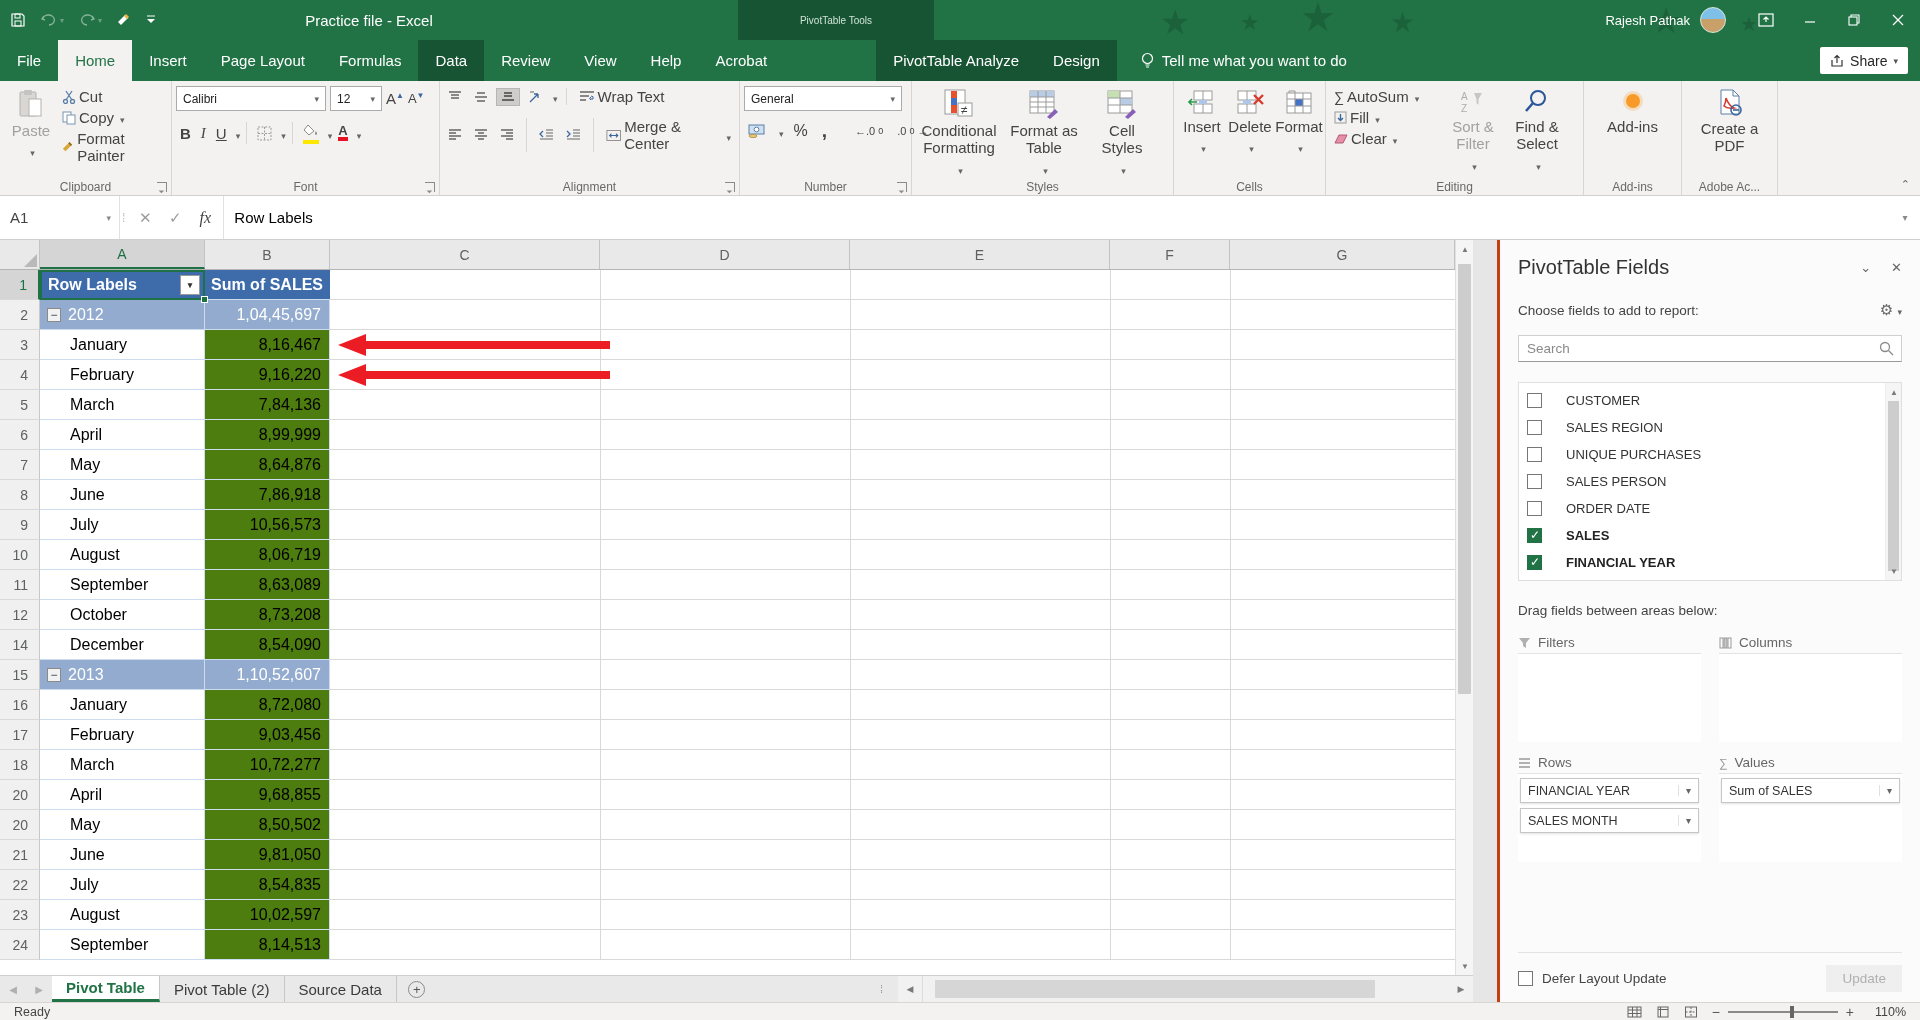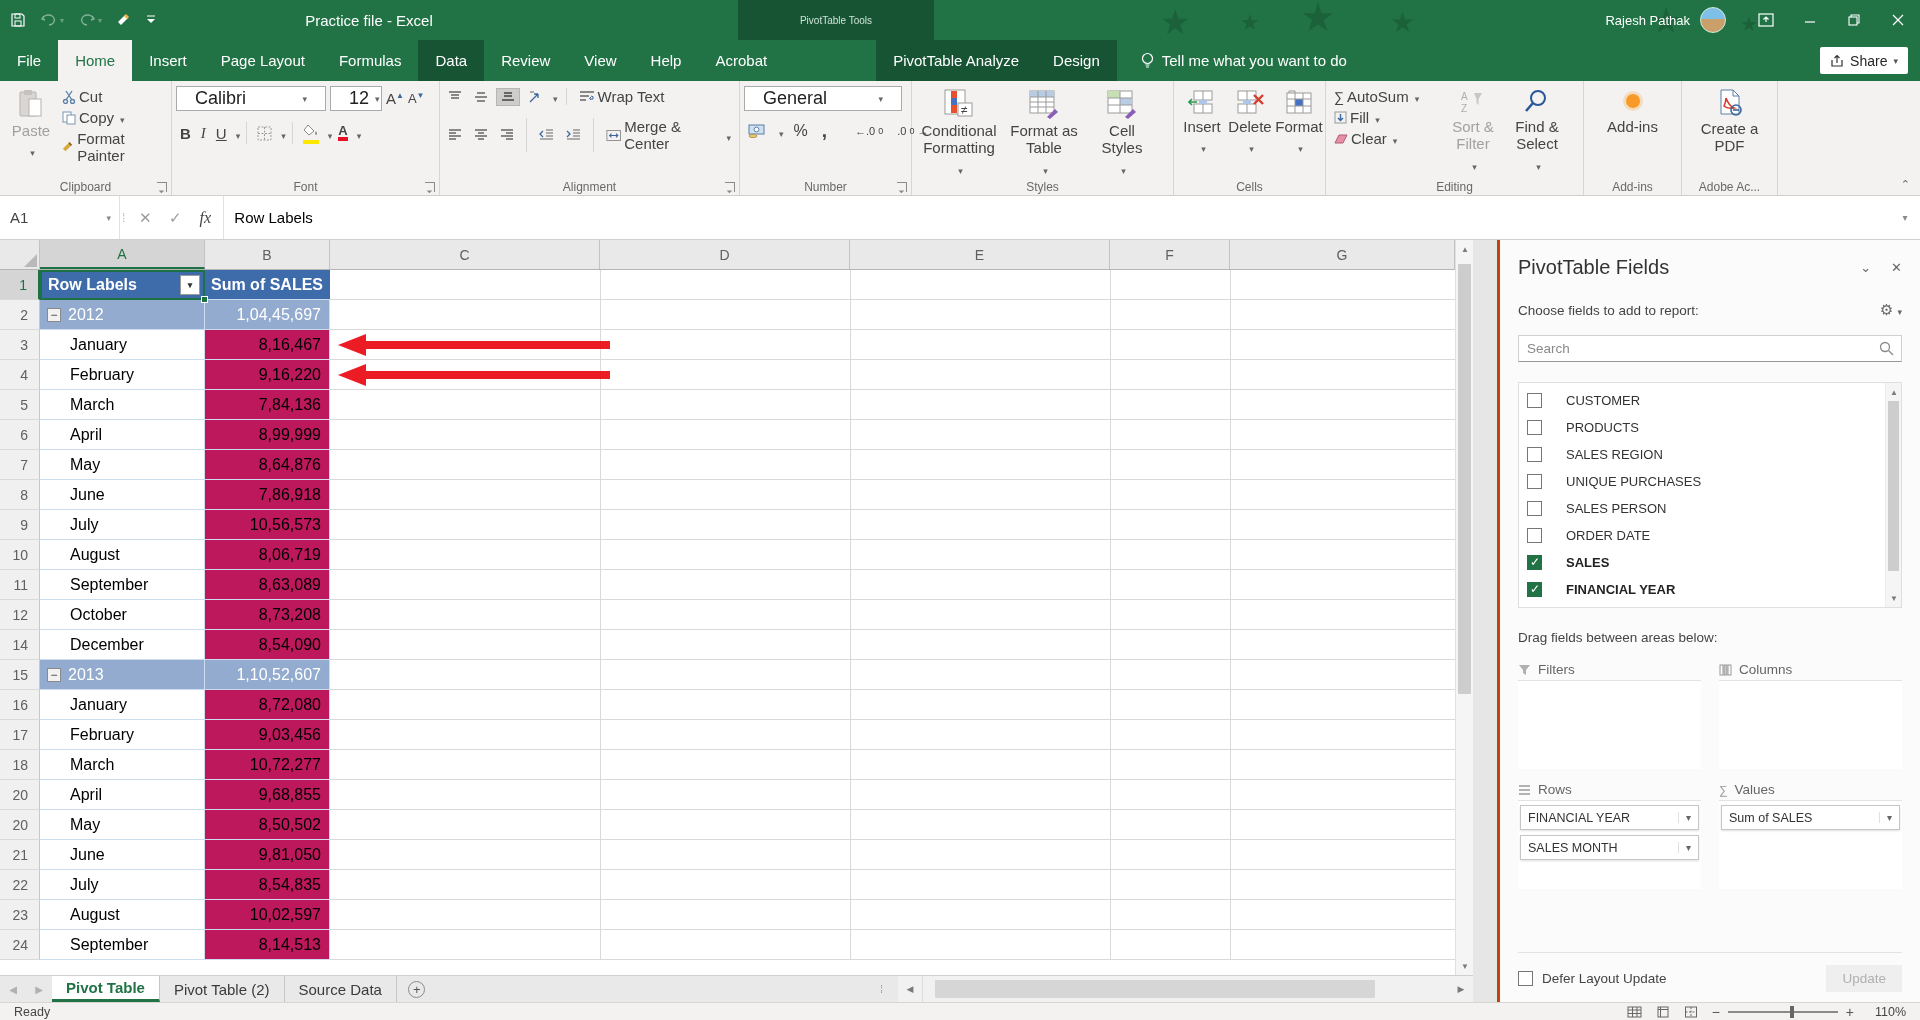--- a/index.html
+++ b/index.html
@@ -31,21 +31,21 @@
   #sharebtn{position:absolute;right:12px;top:7px;height:27px;background:#fff;color:#262626;font-size:14px;display:flex;align-items:center;gap:6px;padding:0 10px;border-radius:2px}
 
   
   #ribbon{position:absolute;left:0;top:81px;width:1920px;height:115px;background:#f3f2f1;border-bottom:1px solid #d2d0ce;display:flex;font-size:15px;color:#444}
   .grp{position:relative;flex:none;padding:5px 4px 18px;border-right:1px solid #d8d6d4}
   .grplabel{position:absolute;bottom:1px;left:0;right:0;text-align:center;font-size:12px;color:#696969}
   .launcher{position:absolute;bottom:3px;right:4px;width:10px;height:10px;border-top:1px solid #8a8a8a;border-right:1px solid #8a8a8a}
   .launcher::after{content:"";position:absolute;right:2px;bottom:1px;border-left:4px solid transparent;border-top:4px solid transparent;border-right:4px solid #8a8a8a;transform:rotate(45deg)}
   .car::after{content:"▾";font-size:9px;color:#666;margin-left:3px}
   .row{display:flex;align-items:center}
-  .combo{background:#fff;border:1px solid #ababab;height:25px;display:flex;align-items:center;padding:0 18px;font-size:18px;color:#222}
+  .combo{background:#fff;border:1px solid #ababab;height:25px;display:flex;align-items:center;padding:0 6px;font-size:12px;color:#222}
   .combo .sp{flex:1}
   .combo::after{content:"▾";font-size:9px;color:#666;padding-left:6px}
   .mini{display:flex;align-items:center;padding:2px 4px;gap:3px}
   .vsep{width:1px;align-self:stretch;background:#d8d6d4;margin:2px 4px}
   .bigbtn{display:flex;flex-direction:column;align-items:center;justify-content:flex-start;text-align:center;padding:3px 6px;line-height:1.15;gap:3px}
   .disabled{color:#a3a1a0}
   .ic{display:block}
 
   
   #fbar{position:absolute;left:0;top:196px;width:1920px;height:44px;background:#fff;border-bottom:1px solid #cfcfcf;display:flex;align-items:stretch;font-size:15px;color:#444}
@@ -62,21 +62,21 @@
   
   #gridzone{position:absolute;left:0;top:240px;width:1473px;height:735px;background:#fff;overflow:hidden}
   #colrow{display:flex;height:30px;background:#e9e9e9;border-bottom:1px solid #b5b5b5}
   #corner{width:40px;height:100%;border-right:1px solid #c3c3c3;position:relative;background:#e9e9e9}
   #corner::after{content:"";position:absolute;right:2px;bottom:2px;border-left:13px solid transparent;border-bottom:13px solid #b9b9b9}
   .colhdr{height:100%;border-right:1px solid #c3c3c3;display:flex;align-items:center;justify-content:center;font-size:14px;color:#5f6062}
   .colhdr.sel{background:#d5d5d5;color:#1e7145;border-bottom:2px solid #1e7145}
   .grow{display:flex;height:30px;position:relative}
   .rn{width:40px;background:#f0f0f0;border-right:1px solid #c8c8c8;border-bottom:1px solid #d9d9d9;display:flex;align-items:center;justify-content:flex-end;padding-right:11px;font-size:14px;color:#5f6062}
   .cA{width:165px;border-right:1px solid #cddcef;border-bottom:1px solid #cddcef;display:flex;align-items:center;padding-left:30px;font-size:16px;color:#000;background:#fff}
-  .cB{width:125px;border-right:1px solid #cddcef;border-bottom:1px solid #cddcef;display:flex;align-items:center;justify-content:flex-end;padding-right:8px;font-size:16px;color:#000;background:#be185d}
+  .cB{width:125px;border-right:1px solid #cddcef;border-bottom:1px solid #cddcef;display:flex;align-items:center;justify-content:flex-end;padding-right:8px;font-size:16px;color:#000;background:#4d7c0f}
   .fillc{flex:1;border-bottom:1px solid #d9d9d9;background-image:linear-gradient(#d9d9d9,#d9d9d9),linear-gradient(#d9d9d9,#d9d9d9),linear-gradient(#d9d9d9,#d9d9d9),linear-gradient(#d9d9d9,#d9d9d9);background-size:1px 100%;background-repeat:no-repeat;background-position:270px 0,520px 0,780px 0,900px 0}
   .grow.yr .cA{background:#92abce;color:#fff;padding-left:7px}
   .grow.yr .cB{background:#92abce;color:#fff}
   .collapse{display:none}
   .grow.yr .collapse{display:inline-flex;width:14px;height:14px;background:#f2f2f2;border:1px solid #8a8a8a;color:#444;font-size:12px;line-height:1;align-items:center;justify-content:center;margin-right:7px}
   .collapse::before{content:"−"}
   
   #hrow{display:flex;height:30px;position:relative}
   #hrow .rn{background:#d5d5d5;color:#1e7145;border-right:2px solid #1e7145}
   .hA{width:165px;background:#3e6ba9;color:#fff;font-weight:bold;font-size:16px;display:flex;align-items:center;padding-left:8px;position:relative;outline:2px solid #1e7145;outline-offset:-2px}
@@ -885,24 +885,20 @@
             <path d="M9.5 9.5 L14 14" stroke="#8a8a8a" stroke-width="1.3"></path>
           </svg>
       </div>
       <div id="fieldlist">
         <div class="fitem">
             <span class="cb"></span>
             <span>CUSTOMER</span>
           </div>
           <div class="fitem">
             <span class="cb"></span>
-            <span>PRODUCTS</span>
-          </div>
-          <div class="fitem">
-            <span class="cb"></span>
             <span>SALES REGION</span>
           </div>
           <div class="fitem">
             <span class="cb"></span>
             <span>UNIQUE PURCHASES</span>
           </div>
           <div class="fitem">
             <span class="cb"></span>
             <span>SALES PERSON</span>
           </div>

